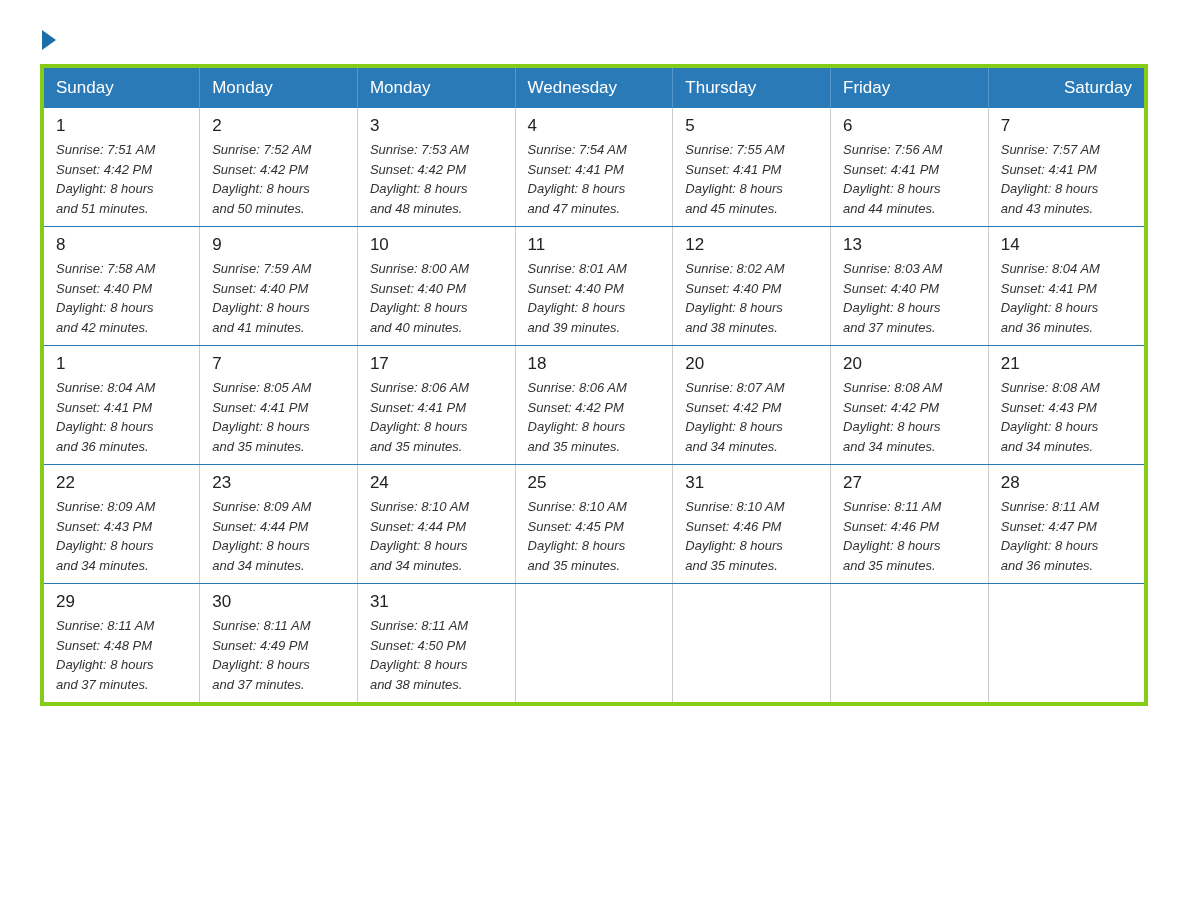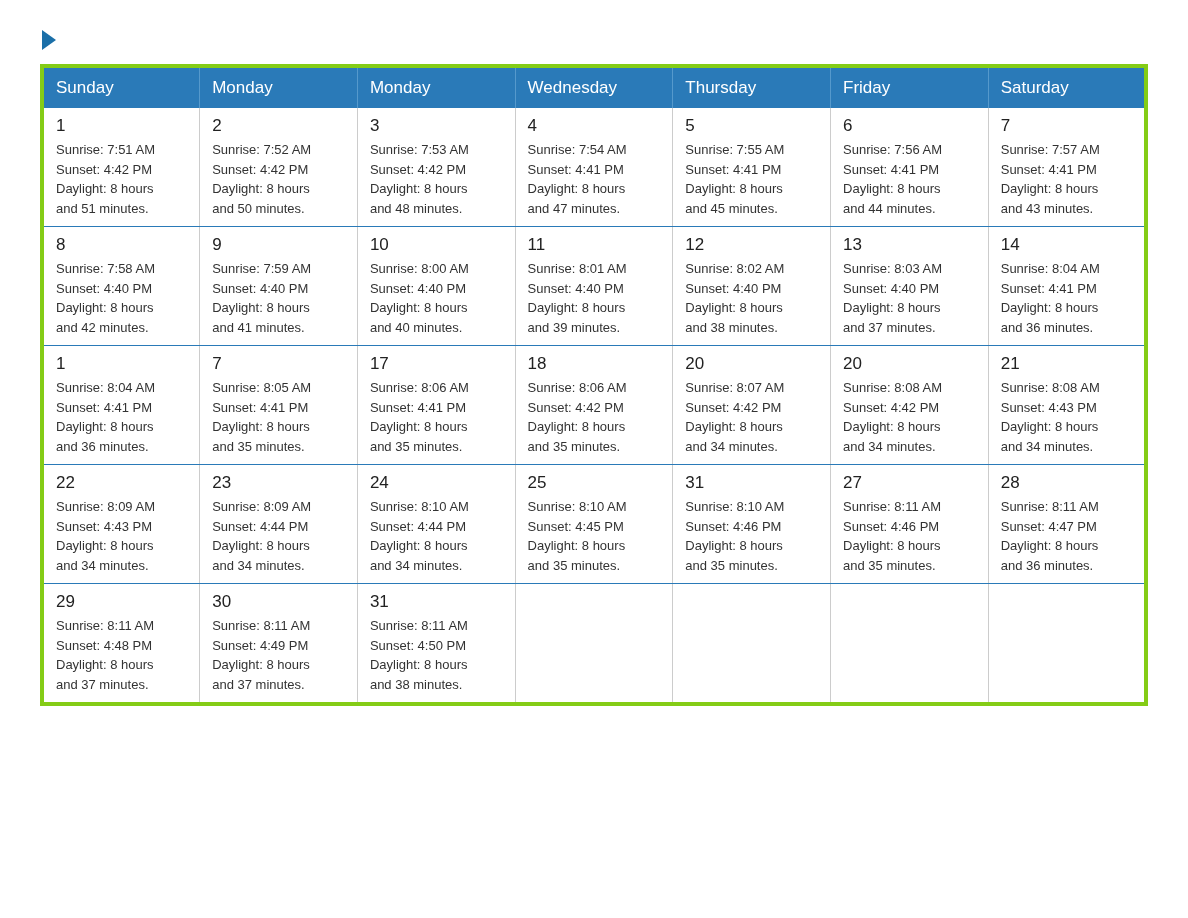--- a/index.html
+++ b/index.html
@@ -68,20 +68,21 @@
       background-color: #2a7ab8;
       color: #ffffff;
       text-align: left;
       padding: 10px 12px;
       font-size: 17px;
       font-weight: normal;
       border-right: 1px solid #5599cc;
     }
     .calendar-table th:last-child {
       border-right: none;
+      text-align: right;
     }
     .calendar-table td {
       vertical-align: top;
       padding: 8px 12px;
       border-right: 1px solid #cccccc;
       border-bottom: 1px solid #2a7ab8;
       font-size: 13.5px;
       color: #333333;
       width: 14.285%;
       min-height: 100px;
@@ -97,20 +98,21 @@
       font-size: 17px;
       color: #222222;
       font-weight: normal;
       display: block;
       margin-bottom: 4px;
     }
     .day-info {
       font-size: 13px;
       color: #333333;
       line-height: 1.5;
+      font-style: italic;
     }
     .empty-cell {
       background: #ffffff;
     }
   </style>
 </head>
 <body>
 
 <div class="header">
   <div class="logo">

